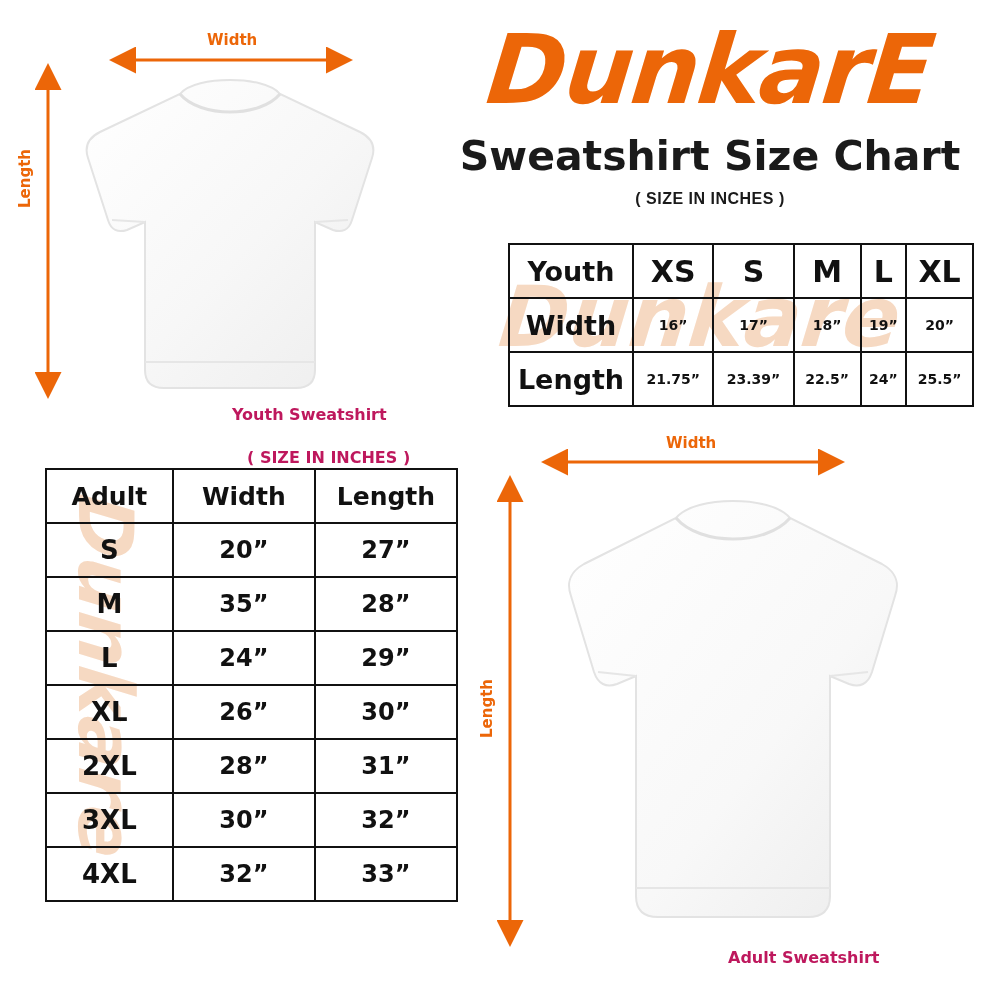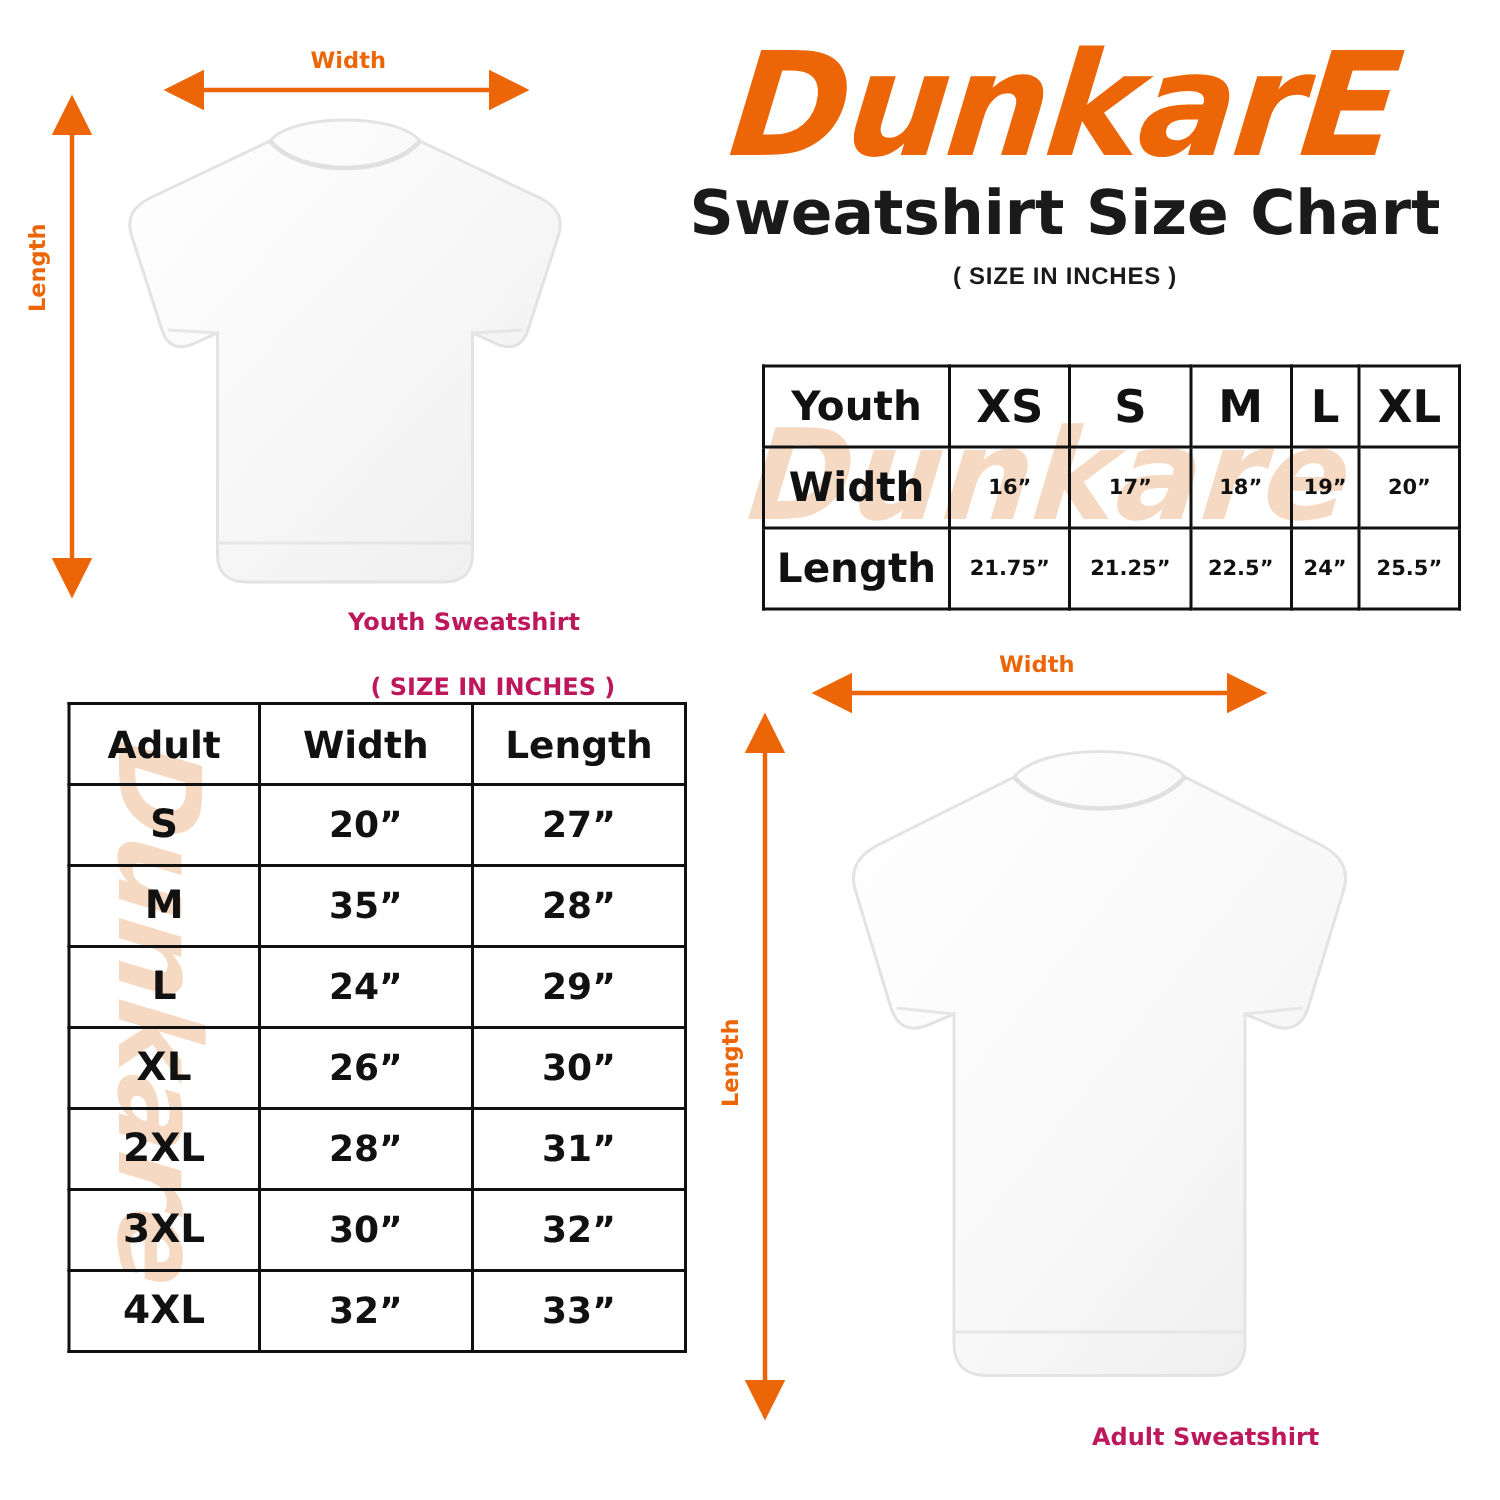--- a/index.html
+++ b/index.html
@@ -33,21 +33,21 @@
     font-weight: bold;
     font-style: italic;
     font-size: 96px;
     line-height: 1;
     color: #ec6608;
     letter-spacing: -2px;
     transform: skewX(-6deg);
     display: inline-block;
   }
   .brand-sub {
-    margin-top: 0;
+    margin-top: 14px;
     font-size: 41px;
     font-weight: bold;
     color: #1a1a1a;
     font-family: "DejaVu Sans", sans-serif;
   }
   .size-note {
     margin-top: 10px;
     font-size: 16px;
     font-weight: bold;
     color: #1a1a1a;
@@ -261,21 +261,21 @@
         <td class="lbl">Width</td>
         <td>16”</td>
         <td>17”</td>
         <td>18”</td>
         <td>19”</td>
         <td>20”</td>
       </tr>
       <tr>
         <td class="lbl">Length</td>
         <td>21.75”</td>
-        <td>21.25”</td>
+        <td>23.39”</td>
         <td>22.5”</td>
         <td>24”</td>
         <td>25.5”</td>
       </tr>
     </tbody>
   </table>
 
   <div class="caption" style="left:247px; top:448px;">( SIZE IN INCHES )</div>
 
   <table id="adult-table">

